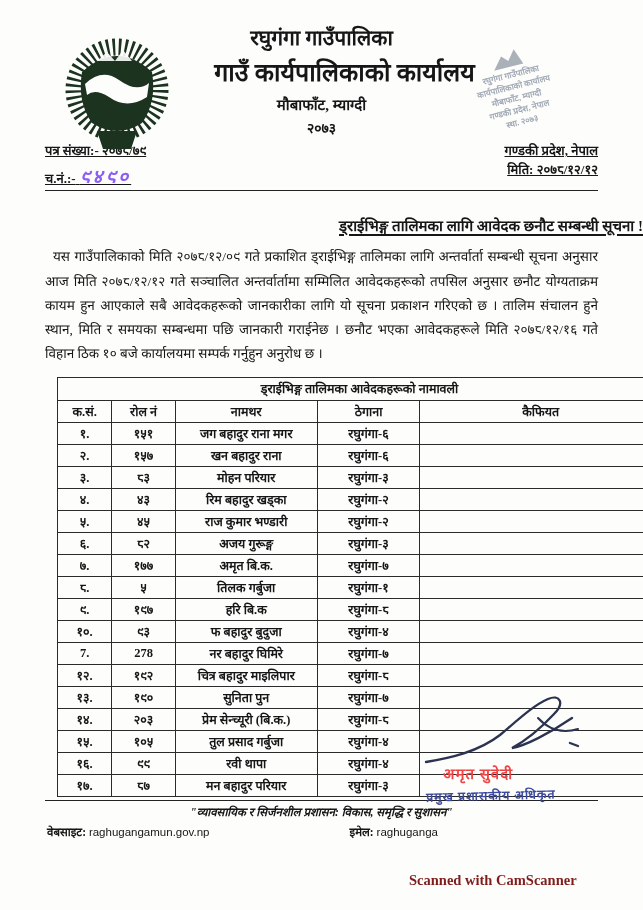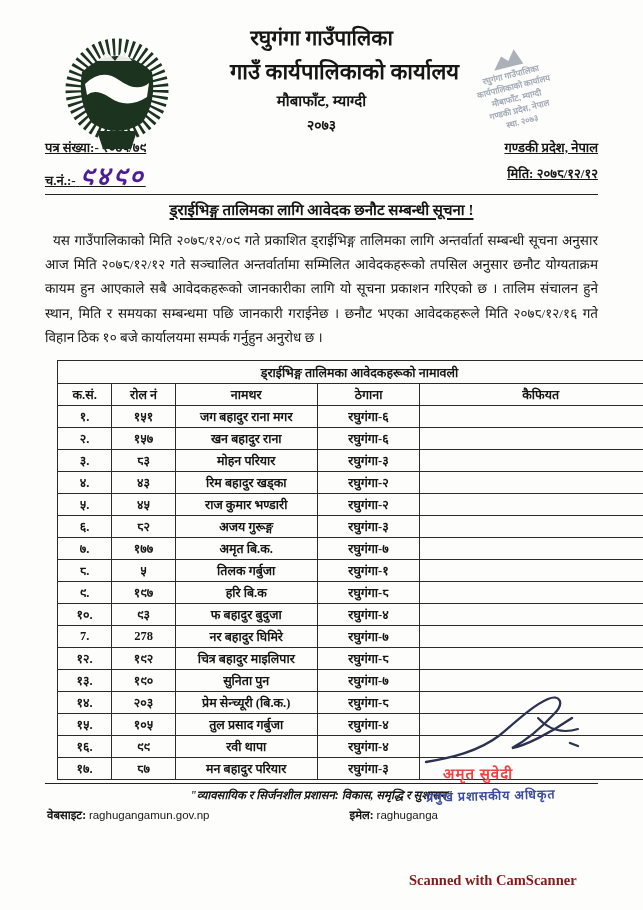--- a/index.html
+++ b/index.html
@@ -1,35 +1,35 @@
 <!DOCTYPE html>
 <html lang="ne"><head>
 <meta charset="utf-8">
 <style>
   html,body{margin:0;padding:0;}
   body{background:#e9e9e7;font-family:"Liberation Serif","DejaVu Sans",serif;}
   .page{position:relative;width:643px;height:910px;margin:0 auto;background:#fdfdfb;color:#161616;overflow:hidden;box-shadow:0 0 4px rgba(0,0,0,.25);}
   
   .letterhead{padding-top:26px;text-align:center;line-height:1.15;}
   .lh-muni{font-size:21px;font-weight:bold;}
-  .lh-office{font-size:22px;font-weight:bold;margin-top:9px;margin-left:46px;}
+  .lh-office{font-size:25px;font-weight:bold;margin-top:9px;margin-left:46px;}
   .lh-loc{font-size:15px;font-weight:bold;margin-top:9px;}
   .lh-year{font-size:14px;font-weight:bold;margin-top:7px;}
   .emblem{position:absolute;left:58px;top:30px;width:118px;height:130px;}
   .stamp{position:absolute;left:456px;top:48px;width:122px;height:104px;transform:rotate(-14deg);color:#8d97a7;opacity:.8;font-size:8.5px;font-weight:bold;text-align:center;line-height:1.4;}
   .stamp-bird{display:block;margin:0 auto 1px;}
   
   .meta{margin:4px 45px 0;text-decoration:underline;}
   .meta-row1{display:flex;justify-content:space-between;font-size:13px;font-weight:bold;}
   .meta-row2{display:flex;justify-content:space-between;align-items:flex-end;border-bottom:1.6px solid #232323;padding-bottom:1px;margin-top:1px;}
   .dispatch-label{font-size:13px;font-weight:bold;}
-  .dispatch-no{font-size:26px;font-style:italic;letter-spacing:3px;color:#4c1d95;font-weight:bold;}
+  .dispatch-no{font-size:19px;font-style:italic;letter-spacing:3px;color:#8b5cf6;font-weight:bold;}
   .meta-date{font-size:13px;font-weight:bold;padding-bottom:11px;}
   
-  .notice-title{margin-top:4px;text-align:center;font-size:15px;font-weight:bold;text-decoration:underline;text-decoration-thickness:1.5px;text-underline-offset:3px;}
+  .notice-title{margin-top:24px;text-align:right;font-size:15px;font-weight:bold;text-decoration:underline;text-decoration-thickness:1.5px;text-underline-offset:3px;}
   .notice-body{margin:10px 45px 0;font-size:13.5px;line-height:1.8;text-align:justify;text-indent:8px;}
   
   table.roster{border-collapse:collapse;margin:10px 0 0 57px;width:605px;font-size:12.5px;font-weight:bold;table-layout:fixed;}
   table.roster td,table.roster th{border:1.5px solid #2b2b2b;padding:1px 3px;height:19px;text-align:center;overflow:hidden;white-space:nowrap;}
   table.roster .t-title{font-size:12.5px;height:20px;}
   table.roster .c-sn{width:9%;}
   table.roster .c-roll{width:10.5%;}
   table.roster .c-name{width:23.5%;}
   table.roster .c-addr{width:17%;}
   table.roster .c-rem{width:40%;}

